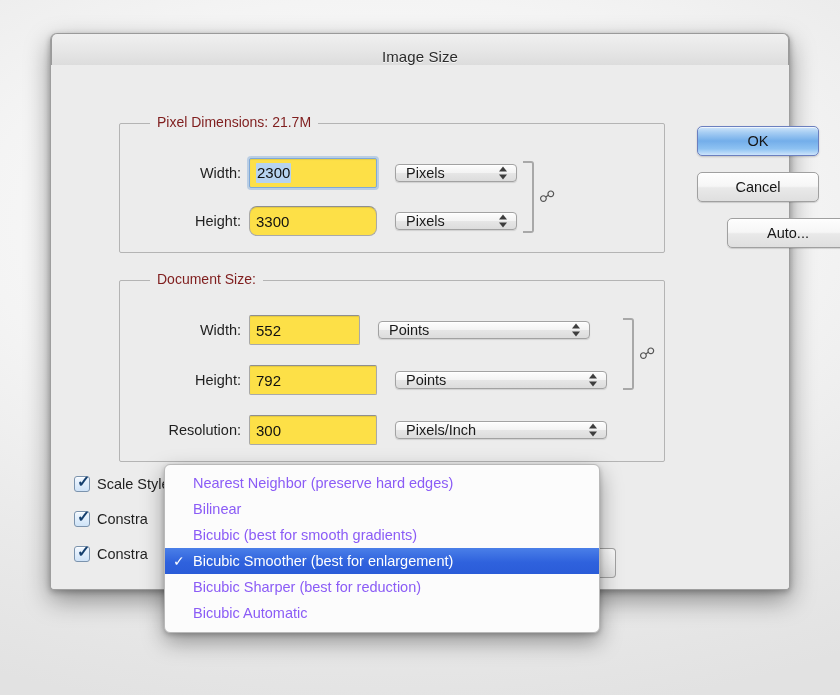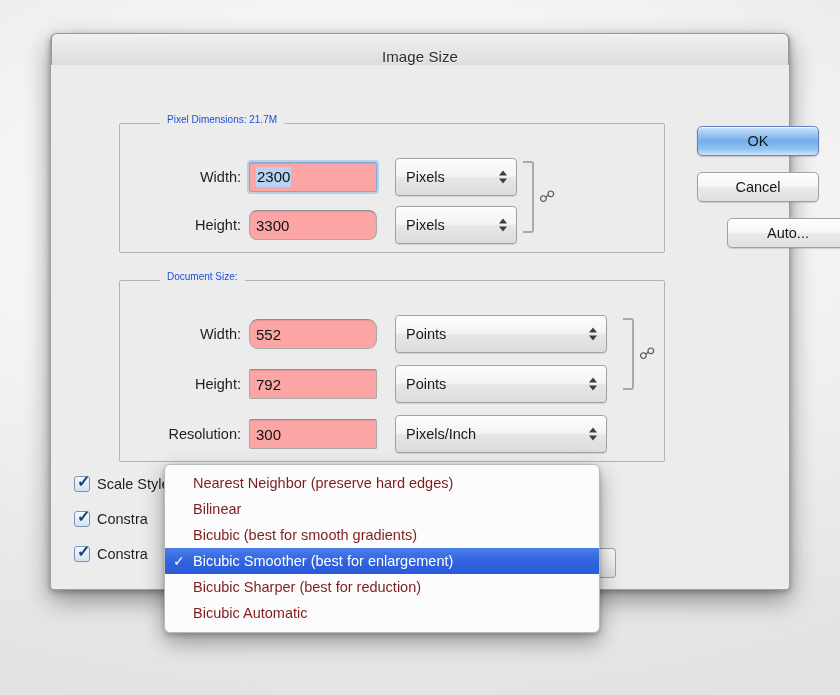--- a/index.html
+++ b/index.html
@@ -49,60 +49,60 @@
 
   
   .groupbox {
     position: absolute;
     border: 1px solid #b4b4b4;
     border-radius: 2px;
     background: transparent;
   }
   .groupbox > .legend {
     position: absolute;
-    top: -10px; left: 40px;
+    top: -10px; left: 30px;
     background: #ececec;
     padding: 0 7px;
-    font-size: 10px; color: #1d4ed8;
+    font-size: 14px; color: #7f1d1d;
     white-space: nowrap;
   }
   #group-pixel { left: 68px; top: 58px; width: 546px; height: 130px; }
   #group-doc   { left: 68px; top: 215px; width: 546px; height: 182px; }
 
   
   .row { position: absolute; display: flex; align-items: center; }
   .row .lbl {
     font-size: 14.5px; color: #1f1f1f;
     text-align: right;
     margin-right: 8px;
   }
   .textfield {
     height: 30px;
-    background: #fca5a5;
+    background: #fde047;
     border: 1px solid #a9a9a9;
     border-top-color: #8f8f8f;
     border-radius: 2px;
     font-size: 15px; color: #111;
     padding: 0 6px;
     display: flex; align-items: center;
     box-shadow: inset 0 1px 1px rgba(0,0,0,.10);
   }
   .textfield.focused {
     border-color: #7fa9d8;
     box-shadow: 0 0 0 2px rgba(126,170,220,.45), inset 0 1px 1px rgba(0,0,0,.08);
   }
   .textfield .sel {
     background: #b6d3f0;
     padding: 1px 1px 2px 1px;
     border-radius: 1px;
   }
 
   
   .popup {
-    height: 38px;
+    height: 18px;
     border: 1px solid #a2a2a2;
     border-radius: 4px;
     background: linear-gradient(to bottom, #fdfdfd 0%, #f3f3f3 48%, #e6e6e6 52%, #dcdcdc 100%);
     box-shadow: 0 1px 1px rgba(0,0,0,.12), inset 0 1px 0 rgba(255,255,255,.9);
     display: flex; align-items: center;
     padding: 0 10px;
     position: relative;
     font-size: 14.5px; color: #1a1a1a;
   }
   .popup .arrows {
@@ -185,21 +185,21 @@
     border: 1px solid #b9b9b9;
     border-radius: 6px;
     box-shadow: 0 9px 22px rgba(0,0,0,.36), 0 2px 5px rgba(0,0,0,.22);
     padding: 5px 0 6px 0;
     z-index: 40;
   }
   .menu-item {
     height: 26px;
     display: flex; align-items: center;
     padding-left: 8px;
-    font-size: 14.5px; color: #7f1d1d;
+    font-size: 14.5px; color: #8b5cf6;
     white-space: nowrap;
   }
   .menu-item .check {
     width: 20px; flex: none;
     font-size: 14px; color: #121212;
     text-align: left;
   }
   .menu-item.selected {
     background: linear-gradient(to bottom, #4a7fe8 0%, #2f62dd 55%, #2a5cd8 100%);
     color: #ffffff;
@@ -265,21 +265,21 @@
       <span class="bracket" style="height:72px;"></span>
       <span class="chain">☍</span>
     </div>
 
     <div class="groupbox" id="group-doc">
       <span class="legend">Document Size:</span>
     </div>
 
     <div class="row" style="left:108px; top:250px;">
       <span class="lbl" style="width:82px;">Width:</span>
-      <div class="textfield" style="width:128px;border-radius:9px;">
+      <div class="textfield" style="width:111px;">
         <span>552</span>
       </div>
       <div class="popup" style="width:212px; margin-left:18px;">
         <span>Points</span>
         <span class="arrows">
             <i class="up"></i>
             <i class="down"></i>
           </span>
       </div>
     </div>

